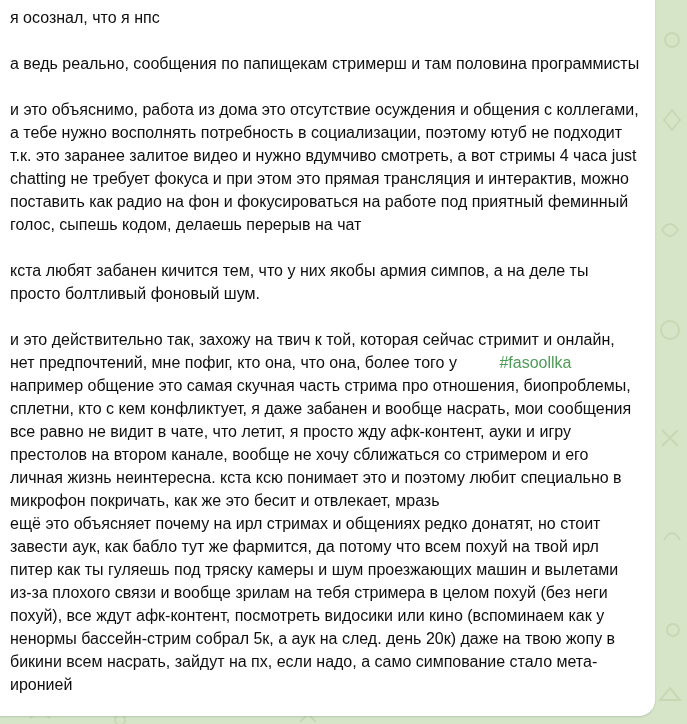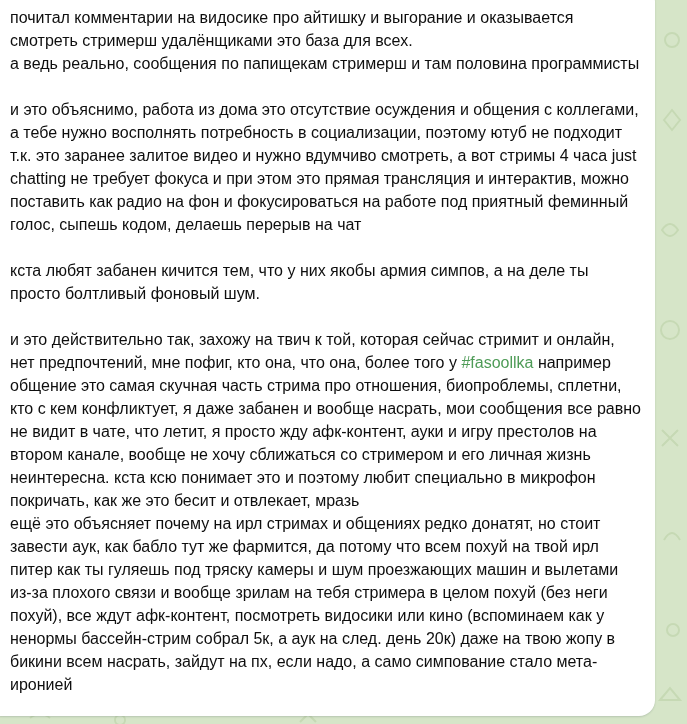--- a/index.html
+++ b/index.html
@@ -44,20 +44,21 @@
     line-height: 23px;
     color: var(--text);
     word-wrap: break-word;
   }
   .block { margin-bottom: 23px; }
   .block:last-child { margin-bottom: 0; }
   .para { white-space: pre-wrap; }
   .hashtag {
     color: var(--hashtag);
     cursor: pointer;
+    margin-left: 38px;
   }
 </style>
 </head>
 <body>
 
 <div class="chat">
 
   <svg class="doodles" viewBox="0 0 687 724" xmlns="http://www.w3.org/2000/svg" aria-hidden="true">
     <g fill="none" stroke="#b9d0a4" stroke-width="2" opacity="0.55">
       <circle cx="672" cy="40" r="7"></circle>
@@ -70,21 +71,23 @@
       <path d="M660 700 l10 -12 10 12 z"></path>
       <path d="M30 718 q10 -8 20 0"></path>
       <circle cx="120" cy="720" r="5"></circle>
       <path d="M300 722 l8 -8 8 8"></path>
     </g>
   </svg>
 
   <div class="bubble">
     <div class="text">
         <div class="block">
-          <div class="para"><span>почитал комментарии на видосике про айтишку и выгорание и оказывается смотреть стримерш удалёнщиками это база для всех.</span></div>
+          <div class="para"><span>я осознал, что я нпс</span></div>
+        </div>
+        <div class="block">
           <div class="para"><span>а ведь реально, сообщения по папищекам стримерш и там половина программисты</span></div>
         </div>
         <div class="block">
           <div class="para"><span>и это объяснимо, работа из дома это отсутствие осуждения и общения с коллегами, а тебе нужно восполнять потребность в социализации, поэтому ютуб не подходит т.к. это заранее залитое видео и нужно вдумчиво смотреть, а вот стримы 4 часа just chatting не требует фокуса и при этом это прямая трансляция и интерактив, можно поставить как радио на фон и фокусироваться на работе под приятный феминный голос, сыпешь кодом, делаешь перерыв на чат</span></div>
         </div>
         <div class="block">
           <div class="para"><span>кста любят забанен кичится тем, что у них якобы армия симпов, а на деле ты просто болтливый фоновый шум.</span></div>
         </div>
         <div class="block">
           <div class="para"><span>и это действительно так, захожу на твич к той, которая сейчас стримит и онлайн, нет предпочтений, мне пофиг, кто она, что она, более того у </span><span class="hashtag">#fasoollka</span><span> например общение это самая скучная часть стрима про отношения, биопроблемы, сплетни, кто с кем конфликтует, я даже забанен и вообще насрать, мои сообщения все равно не видит в чате, что летит, я просто жду афк-контент, ауки и игру престолов на втором канале, вообще не хочу сближаться со стримером и его личная жизнь неинтересна. кста ксю понимает это и поэтому любит специально в микрофон покричать, как же это бесит и отвлекает, мразь</span></div>

